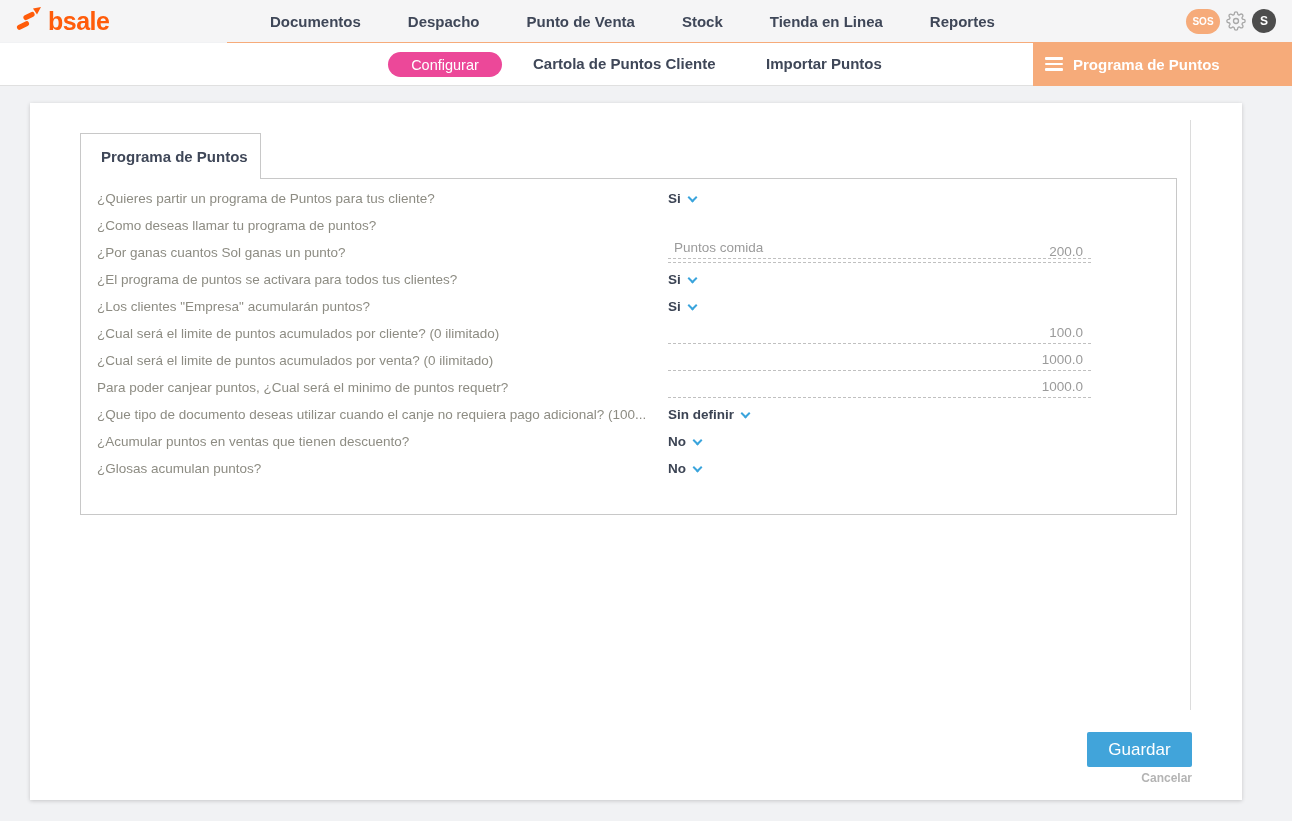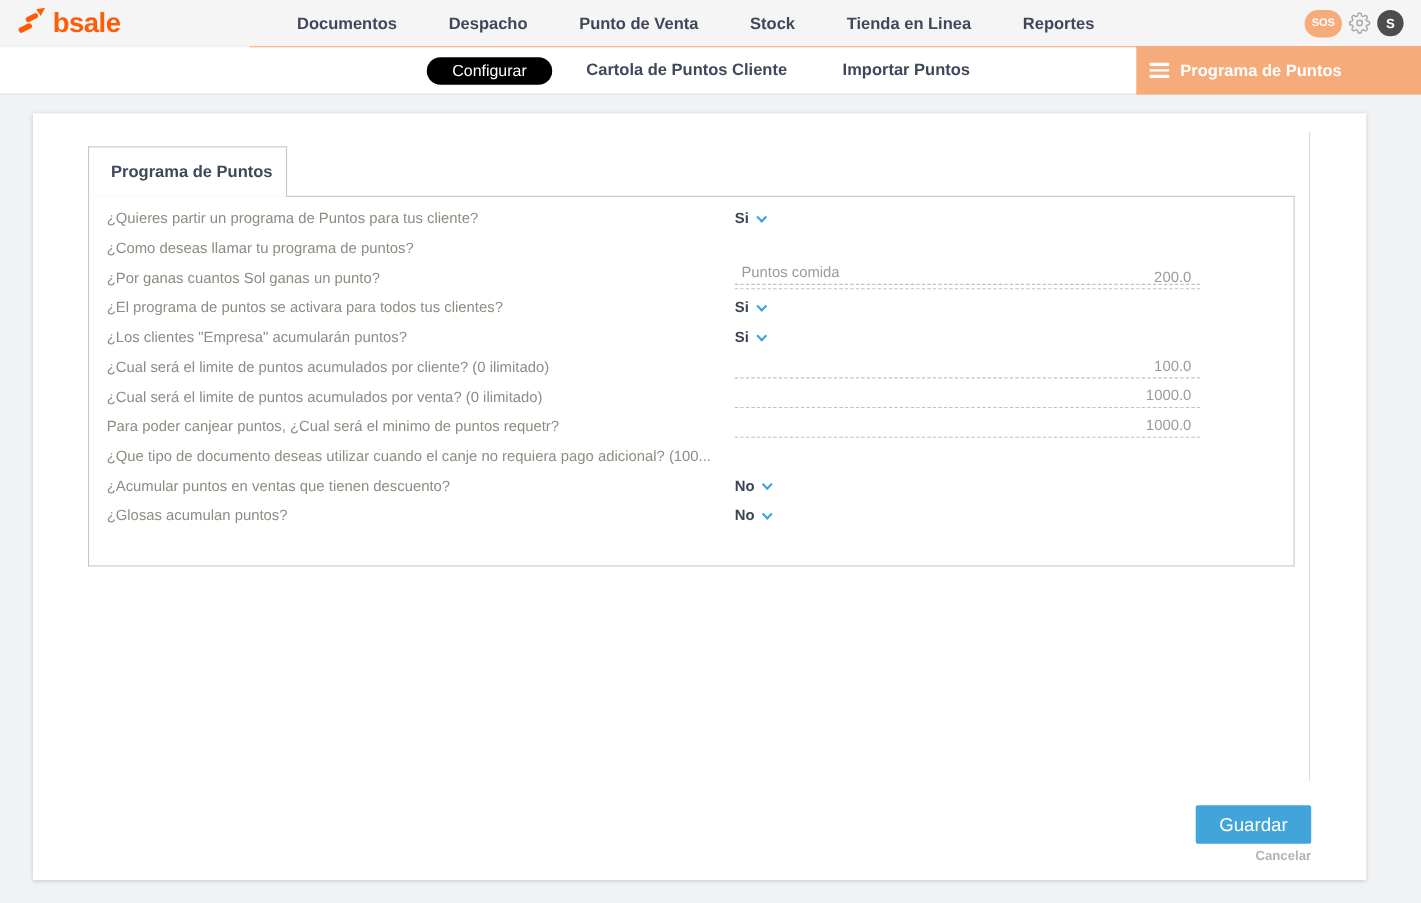--- a/index.html
+++ b/index.html
@@ -16,21 +16,21 @@
   .sos { width:34px; height:25px; border-radius:13px; background:#f6ab7a; color:#fff;
          font-size:10px; font-weight:700; display:flex; align-items:center; justify-content:center; }
   .gear { display:flex; align-items:center; }
   .avatar { width:24px; height:24px; border-radius:50%; background:#4d4d4d; color:#fff;
             font-size:12px; font-weight:700; display:flex; align-items:center; justify-content:center; }
 
   
   .orange-line { position:absolute; left:227px; top:42px; width:1065px; height:3px; background:#f6ab7a; }
   .subbar { position:absolute; left:0; top:43px; width:1292px; height:43px; background:#fff; border-bottom:1px solid #e0e0e0; }
   .pill { position:absolute; left:388px; top:9px; width:114px; height:25px; border-radius:13px;
-          background:#000000; color:#fff; font-size:14.5px; font-weight:400;
+          background:#ec4899; color:#fff; font-size:14.5px; font-weight:400;
           display:flex; align-items:center; justify-content:center; cursor:pointer; }
   .subtab { position:absolute; top:12px; font-size:15px; font-weight:700; color:#3f4758; cursor:pointer; }
   .subtab.cartola { left:533px; }
   .subtab.importar { left:766px; }
   .context-box { position:absolute; left:1033px; top:-1px; width:259px; height:44px; background:#f6ab7a;
                  display:flex; align-items:center; padding-left:12px; gap:10px; }
   .hamburger { display:flex; flex-direction:column; gap:3px; width:18px; }
   .hamburger span { display:block; height:2.5px; background:#fff; border-radius:1px; }
   .context-title { color:#fff; font-size:15px; font-weight:700; }
 
@@ -179,20 +179,26 @@
 
     <div class="frow">
       <div class="q">Para poder canjear puntos, ¿Cual será el minimo de puntos requetr?</div>
       <div class="vcol">
           <input class="dash right" value="1000.0" style="">
         </div>
     </div>
 
     <div class="frow">
       <div class="q">¿Que tipo de documento deseas utilizar cuando el canje no requiera pago adicional? (100...</div>
+      <div class="vcol">
+          <span class="sel">
+        <span class="selv">Sin definir</span>
+        <span class="chev"></span>
+          </span>
+        </div>
     </div>
 
     <div class="frow">
       <div class="q">¿Acumular puntos en ventas que tienen descuento?</div>
       <div class="vcol">
           <span class="sel">
         <span class="selv">No</span>
         <span class="chev"></span>
           </span>
         </div>

